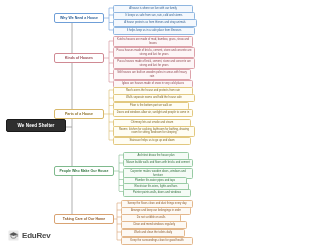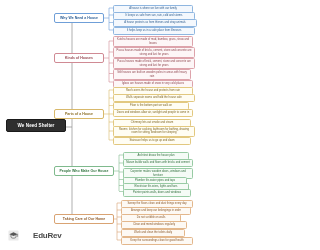--- a/index.html
+++ b/index.html
@@ -69,21 +69,21 @@
   .leaf.l1{border-color:#8fb6e0;background:#f4f8fd;color:#2d5c8e;}
   .leaf.l2{border-color:#dda3ab;background:#fdf6f7;color:#8d444d;}
   .leaf.l3{border-color:#e2c87f;background:#fffdf3;color:#7d6420;}
   .leaf.l4{border-color:#98cba4;background:#f5fbf6;color:#2f6e3c;}
   .leaf.l5{border-color:#e3b78c;background:#fdf9f4;color:#8a5728;}
 
   
   .logo{
     position:absolute;
     left:8px;bottom:9px;
-    display:flex;align-items:center;gap:14px;
+    display:flex;align-items:center;gap:3px;
   }
   .logo-mark{
     width:11px;height:11px;
     display:block;
   }
   .logo-text{
     font-size:8px;
     font-weight:bold;
     color:#4a4a4a;
     letter-spacing:-.2px;

